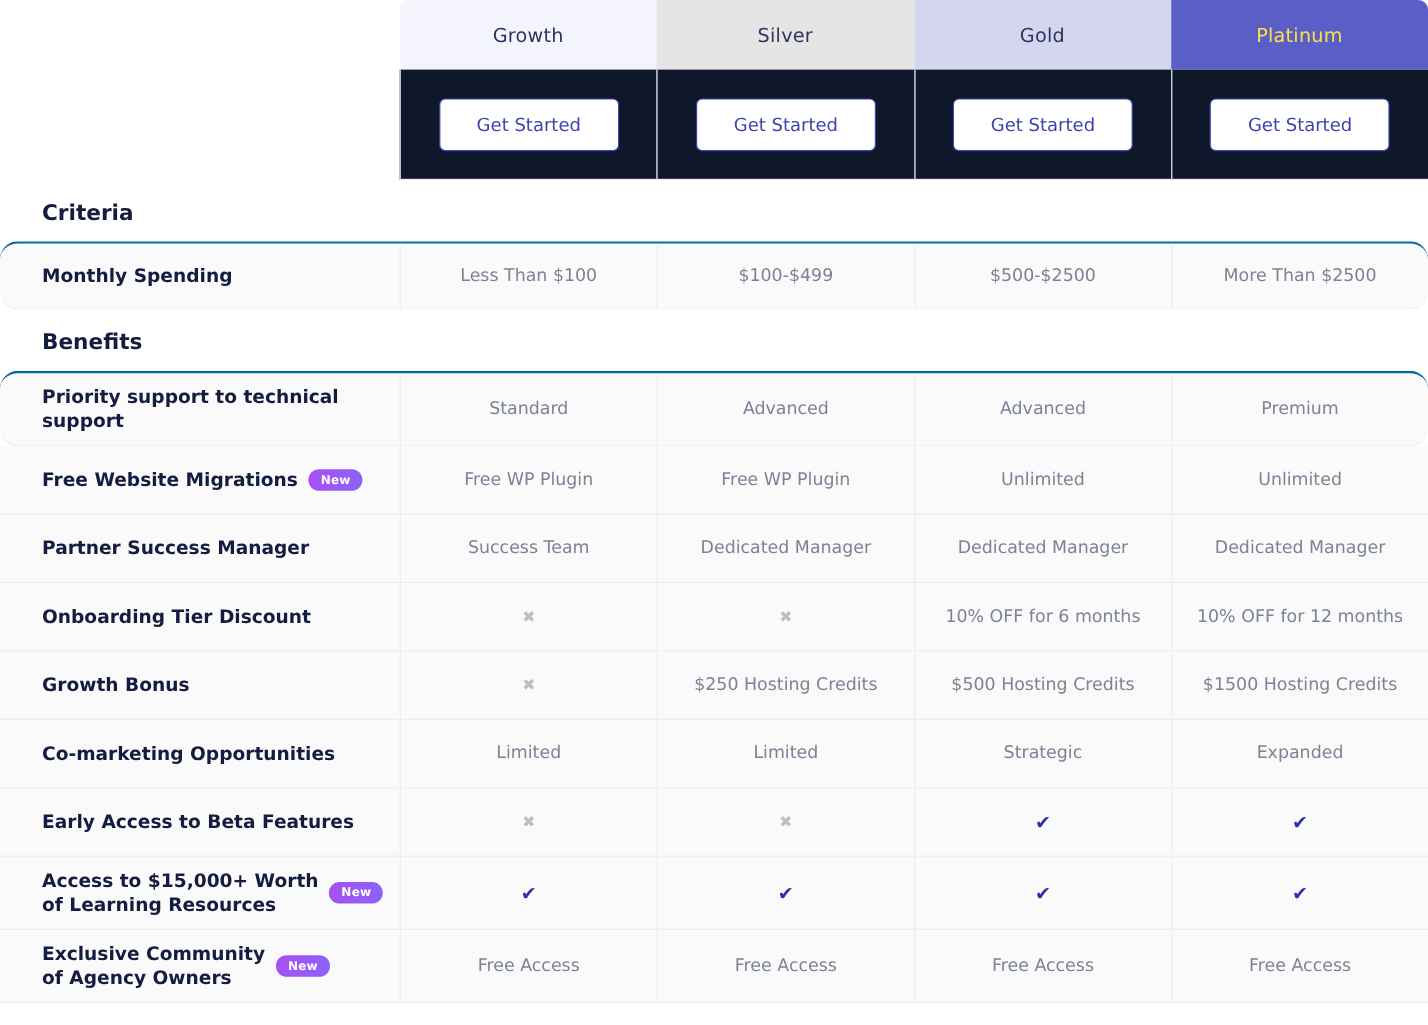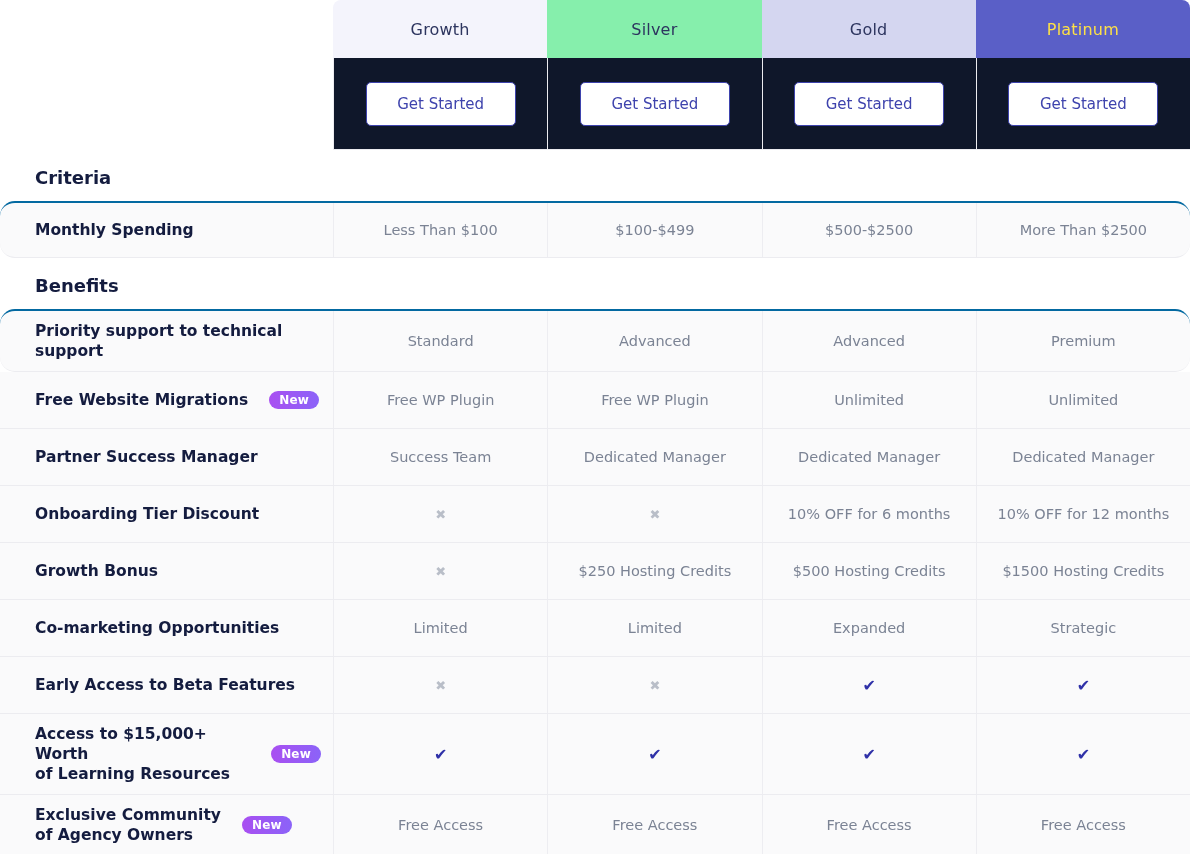--- a/index.html
+++ b/index.html
@@ -50,39 +50,39 @@
     padding: 10px 12px 10px 35px;
   }
   .row-label {
     font-size: 15.5px; font-weight: 600; color: var(--label);
     line-height: 20px; white-space: pre-line;
   }
   .new-badge {
     display: inline-flex; align-items: center; justify-content: center;
     height: 18px; padding: 0 10px; border-radius: 10px; flex: 0 0 auto;
     background: linear-gradient(90deg, var(--badge-from), var(--badge-to));
-    color: #ffffff; font-size: 12px; font-weight: bold; letter-spacing: .2px; margin-left: 12px;
+    color: #ffffff; font-size: 10px; font-weight: bold; letter-spacing: .2px;
   }
   .value-cell {
     flex: 1; display: flex; align-items: center; justify-content: center;
     border-left: 1px solid #ededf1; text-align: center; padding: 6px 10px;
   }
   .value-cell.text  { color: var(--value); font-size: 14.5px; }
   .value-cell.cross { color: var(--cross); font-size: 13px; font-weight: bold; }
   .value-cell.check { color: var(--check); font-size: 16px; font-weight: bold; }
 </style>
 </head>
 <body>
 
 <div class="page">
 
   <div class="tier-row">
     <div class="tier-spacer"></div>
     <div class="tier-head first" style="background: rgb(244, 244, 252); color: rgb(45, 53, 95);">Growth</div>
-    <div class="tier-head" style="background: #86efac; color: rgb(45, 53, 95);">Silver</div>
+    <div class="tier-head" style="background: #e5e5e5; color: rgb(45, 53, 95);">Silver</div>
     <div class="tier-head" style="background: rgb(212, 214, 240); color: rgb(45, 53, 95);">Gold</div>
     <div class="tier-head last" style="background: rgb(90, 95, 199); color: #fde047;">Platinum</div>
   </div>
 
   <div class="cta-row">
     <div class="cta-spacer"></div>
     <div class="cta-cell">
       <button class="cta-btn">Get Started</button>
     </div>
     <div class="cta-cell">
@@ -170,22 +170,22 @@
     <div class="value-cell text">$1500 Hosting Credits</div>
   </div>
 
   <div class="row">
     <div class="cell label-cell">
       <span class="row-label">Co-marketing Opportunities</span>
 
     </div>
     <div class="value-cell text">Limited</div>
     <div class="value-cell text">Limited</div>
+    <div class="value-cell text">Strategic</div>
     <div class="value-cell text">Expanded</div>
-    <div class="value-cell text">Strategic</div>
   </div>
 
   <div class="row">
     <div class="cell label-cell">
       <span class="row-label">Early Access to Beta Features</span>
 
     </div>
     <div class="value-cell cross">✖</div>
     <div class="value-cell cross">✖</div>
     <div class="value-cell check">✔</div>

